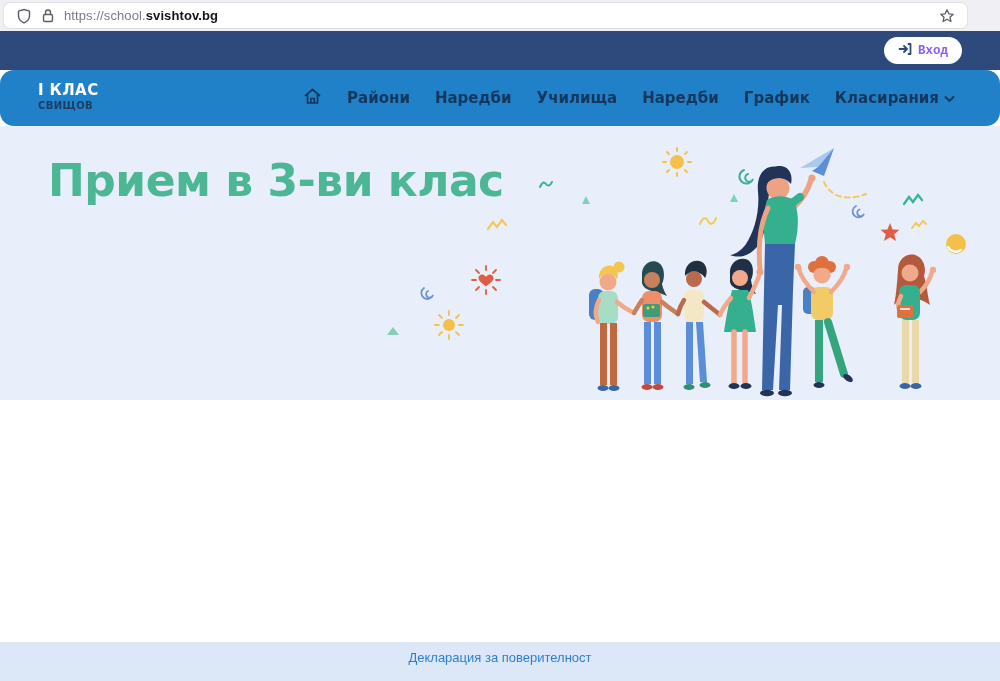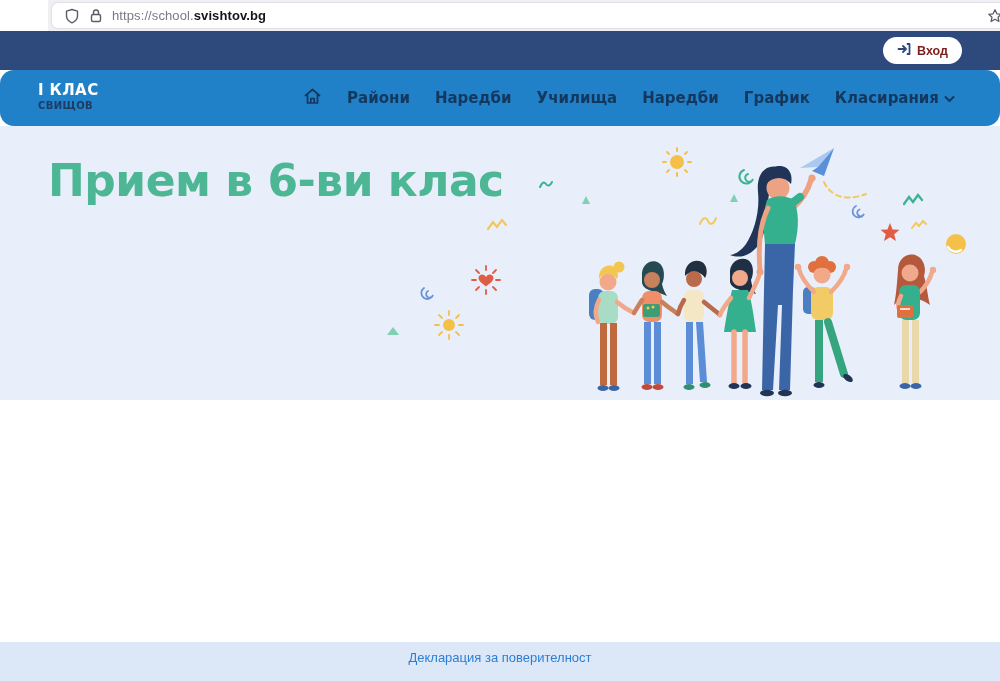--- a/index.html
+++ b/index.html
@@ -1,35 +1,35 @@
 <!DOCTYPE html>
 <html><head>
 <meta charset="utf-8">
 <style>
   * { margin:0; padding:0; box-sizing:border-box; }
   html,body { width:1000px; height:681px; overflow:hidden; background:#fff;
               font-family:"Liberation Sans", sans-serif; }
 
   
-  .chrome { height:31px; background:#f0f0f4; display:flex; align-items:center; padding:0 4px;margin-left:48px; }
+  .chrome { height:31px; background:#f0f0f4; display:flex; align-items:center; padding:0 4px; }
   .urlbar { flex:0 0 963px; height:25px; background:#ffffff; border-radius:6px;
             box-shadow:0 0 0 1px #e0e0e6; display:flex; align-items:center;
             padding:0 12px; gap:9px; cursor:text; }
   .urlbar .spacer { flex:1; }
   .url-text { font-size:13px; color:#7a7a85; letter-spacing:.1px; }
   .url-text b { color:#15141a; font-weight:bold; }
   .chrome-icon { display:flex; align-items:center; }
 
   
   .topbar { height:39px; background:#2e4a7c; display:flex; align-items:center;
             justify-content:flex-end; padding-right:38px; gap:11px; }
   .pill-btn { height:27px; background:#fff; border:none; border-radius:14px;
               display:inline-flex; align-items:center; gap:6px; padding:0 14px;
-              font-family:Liberation Sans, sans-serif; font-size:12.5px; font-weight:bold;
-              color:#7f1d1d; cursor:pointer; }
+              font-family:Liberation Mono, monospace; font-size:12.5px; font-weight:bold;
+              color:#8b5cf6; cursor:pointer; }
 
   
   .nav { height:56px; background:#2181c8; display:flex; align-items:center;
          justify-content:space-between; padding:0 45px 0 38px;border-radius:14px; }
   .logo { line-height:16px; cursor:pointer; font-family:"DejaVu Sans", sans-serif; }
   .logo .l1 { font-size:15px; font-weight:bold; color:#ffffff; letter-spacing:.4px; }
   .logo .l2 { font-size:10px; font-weight:bold; color:#1d3c63; letter-spacing:.4px; }
   .menu { display:flex; align-items:center; gap:25px; }
   .menu a { font-family:"DejaVu Sans", sans-serif; font-size:15px; font-weight:bold;
             color:#14375e; text-decoration:none; display:flex; align-items:center;
@@ -120,21 +120,21 @@
       <span>
         <svg width="11" height="8" viewBox="0 0 11 8" fill="none" stroke="#14375e" stroke-width="1.9" stroke-linecap="round" stroke-linejoin="round">
           <polyline points="1.5,2 5.5,6 9.5,2"></polyline>
         </svg>
       </span>
     </a>
   </div>
 </div>
 
 <div class="hero">
-  <h1><span>Прием в 6-ви клас</span><br></h1>
+  <h1><span>Прием в 3-ви клас</span><br></h1>
 
   <svg class="doodle" style="left:486px; top:92px;" width="22" height="14" viewBox="0 0 22 14">
     <path d="M2 11 L7 4 L11 9 L16 2 L20 7" stroke="#f2c85c" stroke-width="2.2" fill="none" stroke-linecap="round"></path>
   </svg>
   <svg class="doodle" style="left:538px; top:52px;" width="16" height="12" viewBox="0 0 16 12">
     <path d="M2 9 Q5 2 8 6 T14 4" stroke="#3bb392" stroke-width="2" fill="none" stroke-linecap="round"></path>
   </svg>
   <svg class="doodle" style="left:470px; top:138px;" width="32" height="32" viewBox="0 0 32 32">
     <g stroke="#e05c44" stroke-width="1.8" stroke-linecap="round">
       <line x1="16" y1="2" x2="16" y2="6"></line>

